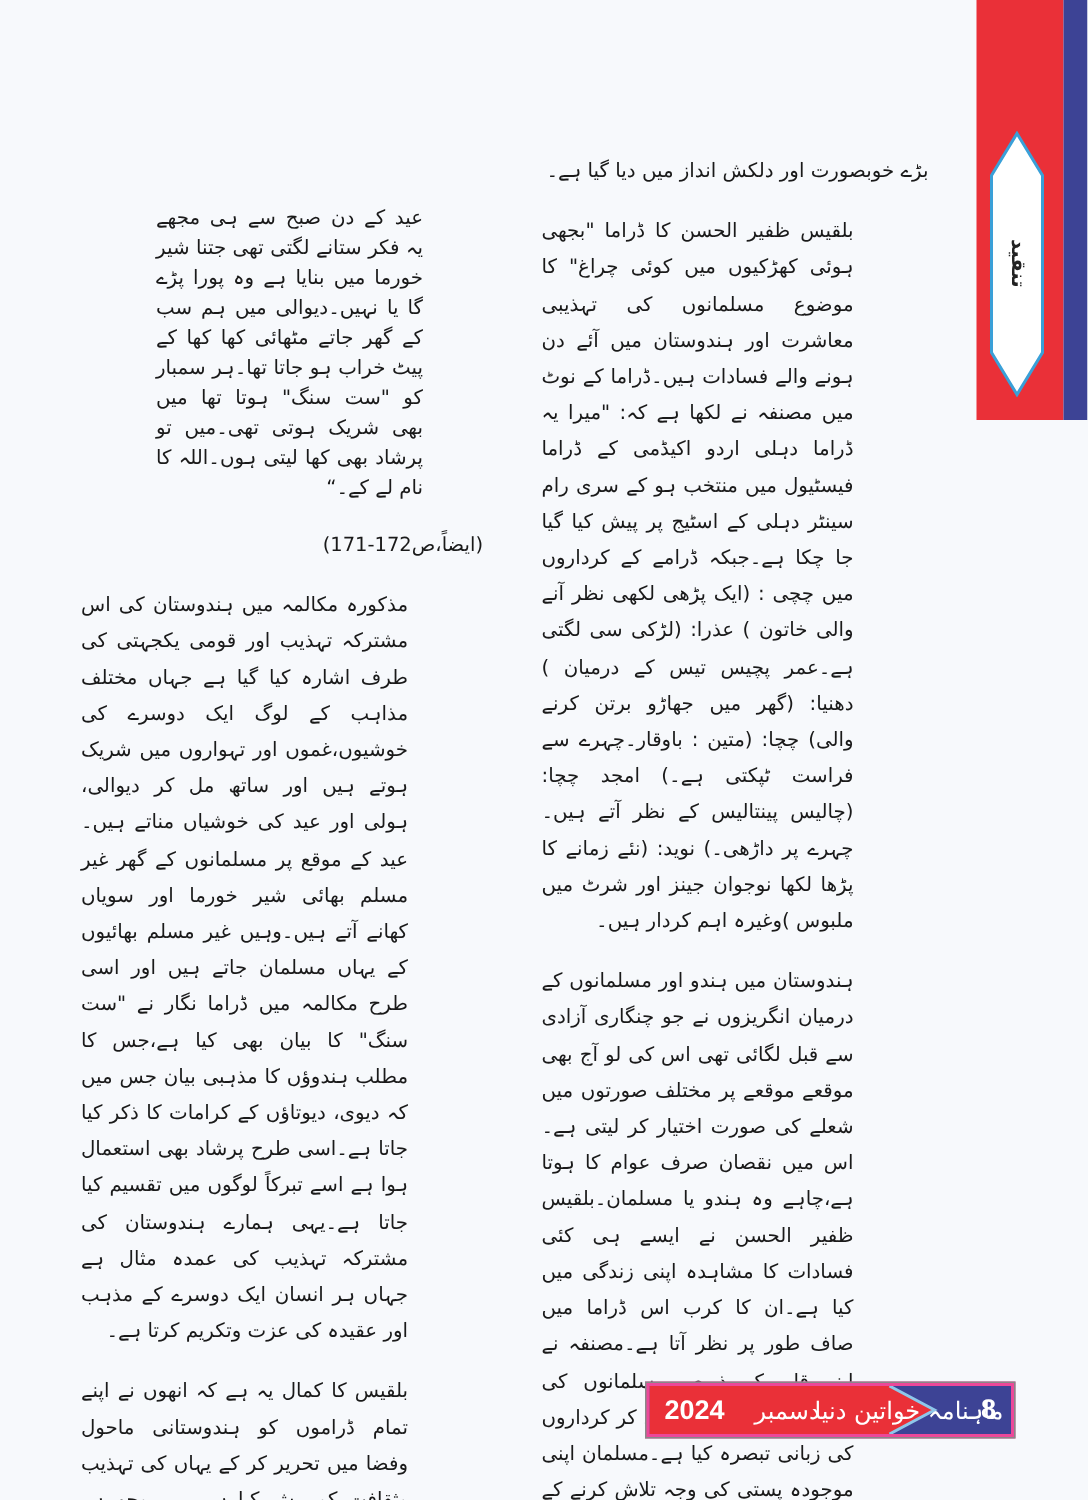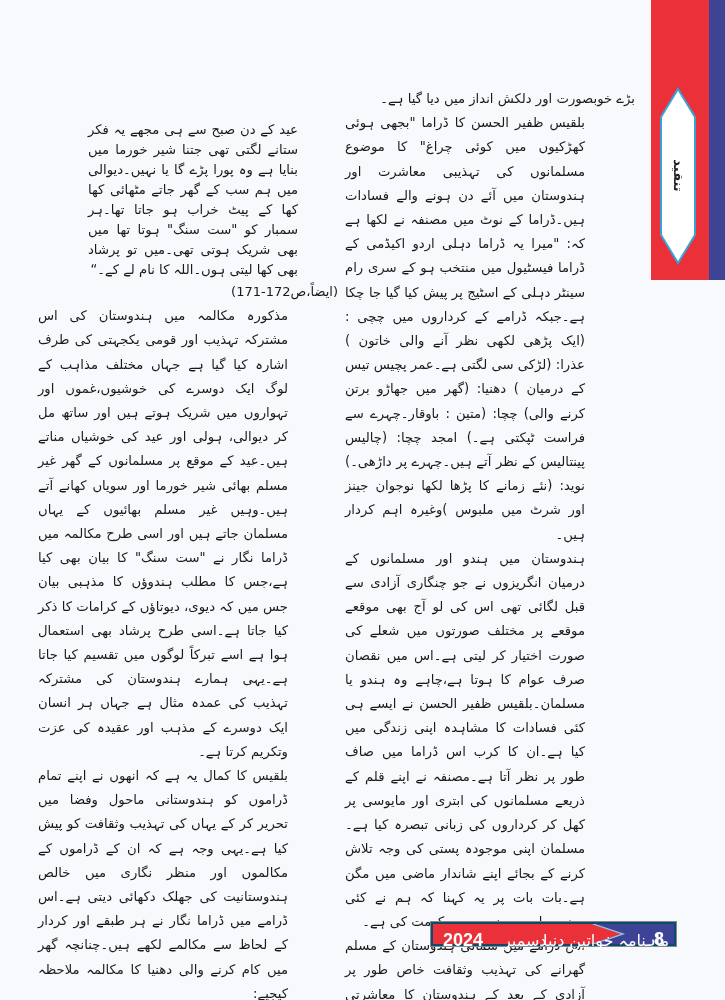--- a/index.html
+++ b/index.html
@@ -27,28 +27,28 @@
     .side-label span {
       display: inline-block; transform: rotate(90deg);
       font-size: 13px; font-weight: bold; white-space: nowrap; color: #222;
     }
     .col {
       position: absolute; direction: rtl; text-align: justify;
       font-size: 13.2px; line-height: 24.2px; text-align-last: right;
     }
     .col-right { left: 345px; top: 87px; width: 290px; }
     .col-left  { left: 38px;  top: 120px; width: 300px; }
-    .col p { margin: 0; }
+    .col p { margin: 16px; }
     .indent { padding-right: 50px; }
     .quote { padding-right: 40px; padding-left: 50px; text-align-last: right; line-height: 24px; }
     .quote-wide { line-height: 20px; }
     .cite { direction: ltr; text-align: left; font-size: 13px; margin-top: 4px; }
     .footer {
-      position: absolute; left: 430px; top: 921px; width: 247px; height: 26px;
-      border: 1px solid #888; background: #0c4a6e; box-sizing: border-box;
+      position: absolute; left: 430px; top: 921px; width: 247px; height: 38px;
+      border: 1px solid #888; background: #ec4899; box-sizing: border-box;
     }
     .footer-inner { position: absolute; left: 2px; top: 2px; right: 2px; bottom: 2px; }
     .footer-inner svg { position: absolute; left: 0; top: 0; width: 100%; height: 100%; }
     .footer-year {
       position: absolute; left: 10px; top: 6px; color: #fff; font-weight: bold;
       font-size: 18px; font-family: "Liberation Sans", sans-serif;
     }
     .footer-month {
       position: absolute; left: 70px; top: 7px; color: #fff; font-size: 16px; direction: rtl;
     }

